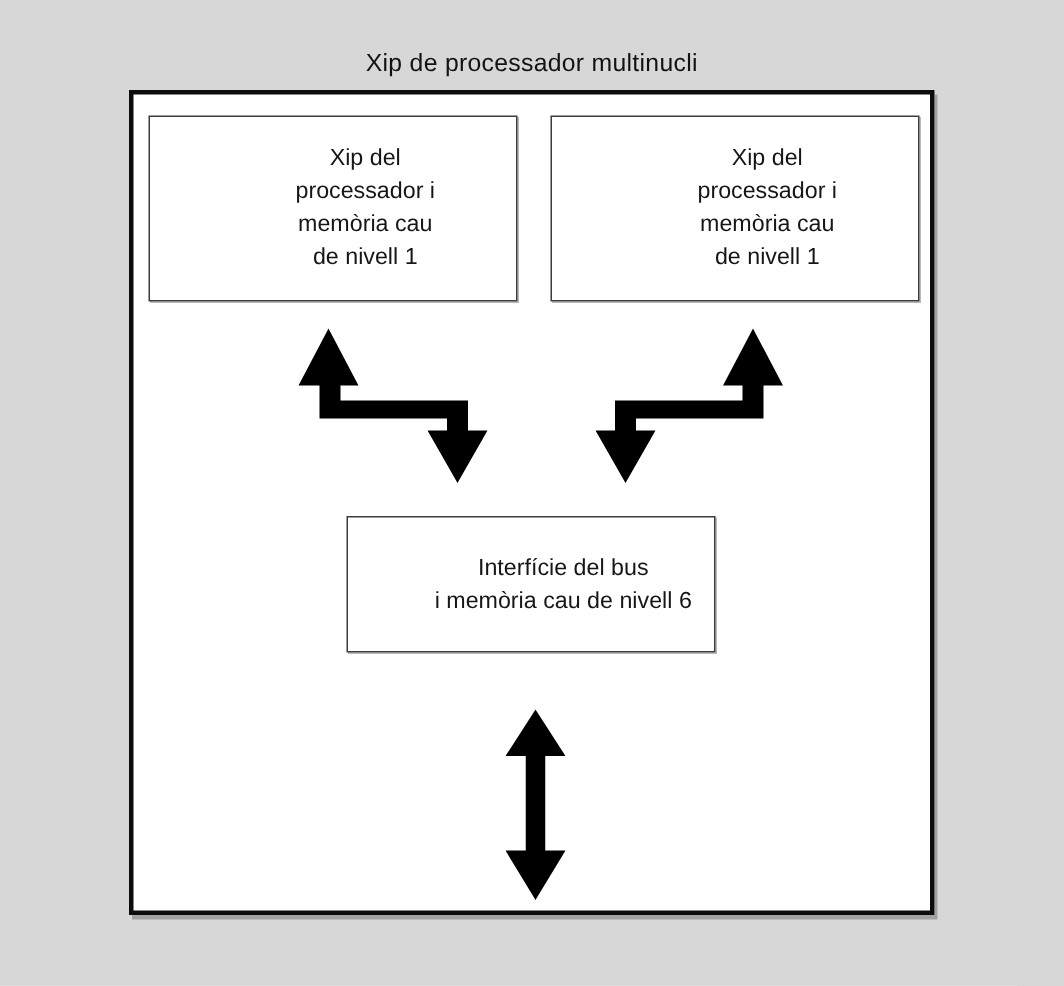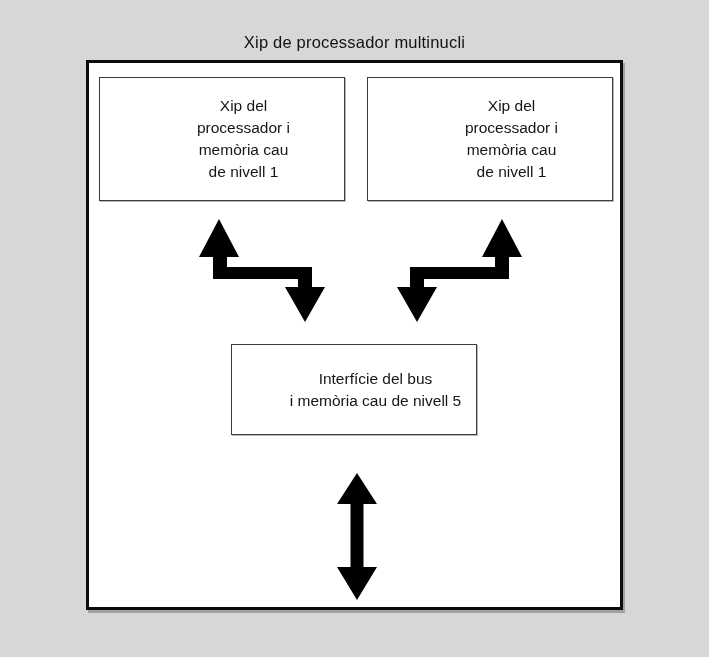--- a/index.html
+++ b/index.html
@@ -83,21 +83,21 @@
 
   <div class="node-box core-right">
     <div>Xip del</div>
     <div>processador i</div>
     <div>memòria cau</div>
     <div>de nivell 1</div>
   </div>
 
   <div class="node-box bus-box">
     <div>Interfície del bus</div>
-    <div>i memòria cau de nivell 5</div>
+    <div>i memòria cau de nivell 6</div>
   </div>
 
   <svg class="arrow arrow-left" width="130" height="107" viewBox="0 0 130 107" role="img">
     <polygon points="22,2 42,40 30,40 30,50 115,50 115,70 128,70 108,105 88,70 101,70 101,62 16,62 16,40 2,40"></polygon>
   </svg>
 
   <svg class="arrow arrow-right" width="130" height="107" viewBox="0 0 130 107" role="img">
     <polygon points="107,2 127,40 114,40 114,62 29,62 29,70 42,70 22,105 2,70 15,70 15,50 100,50 100,40 87,40"></polygon>
   </svg>
 

